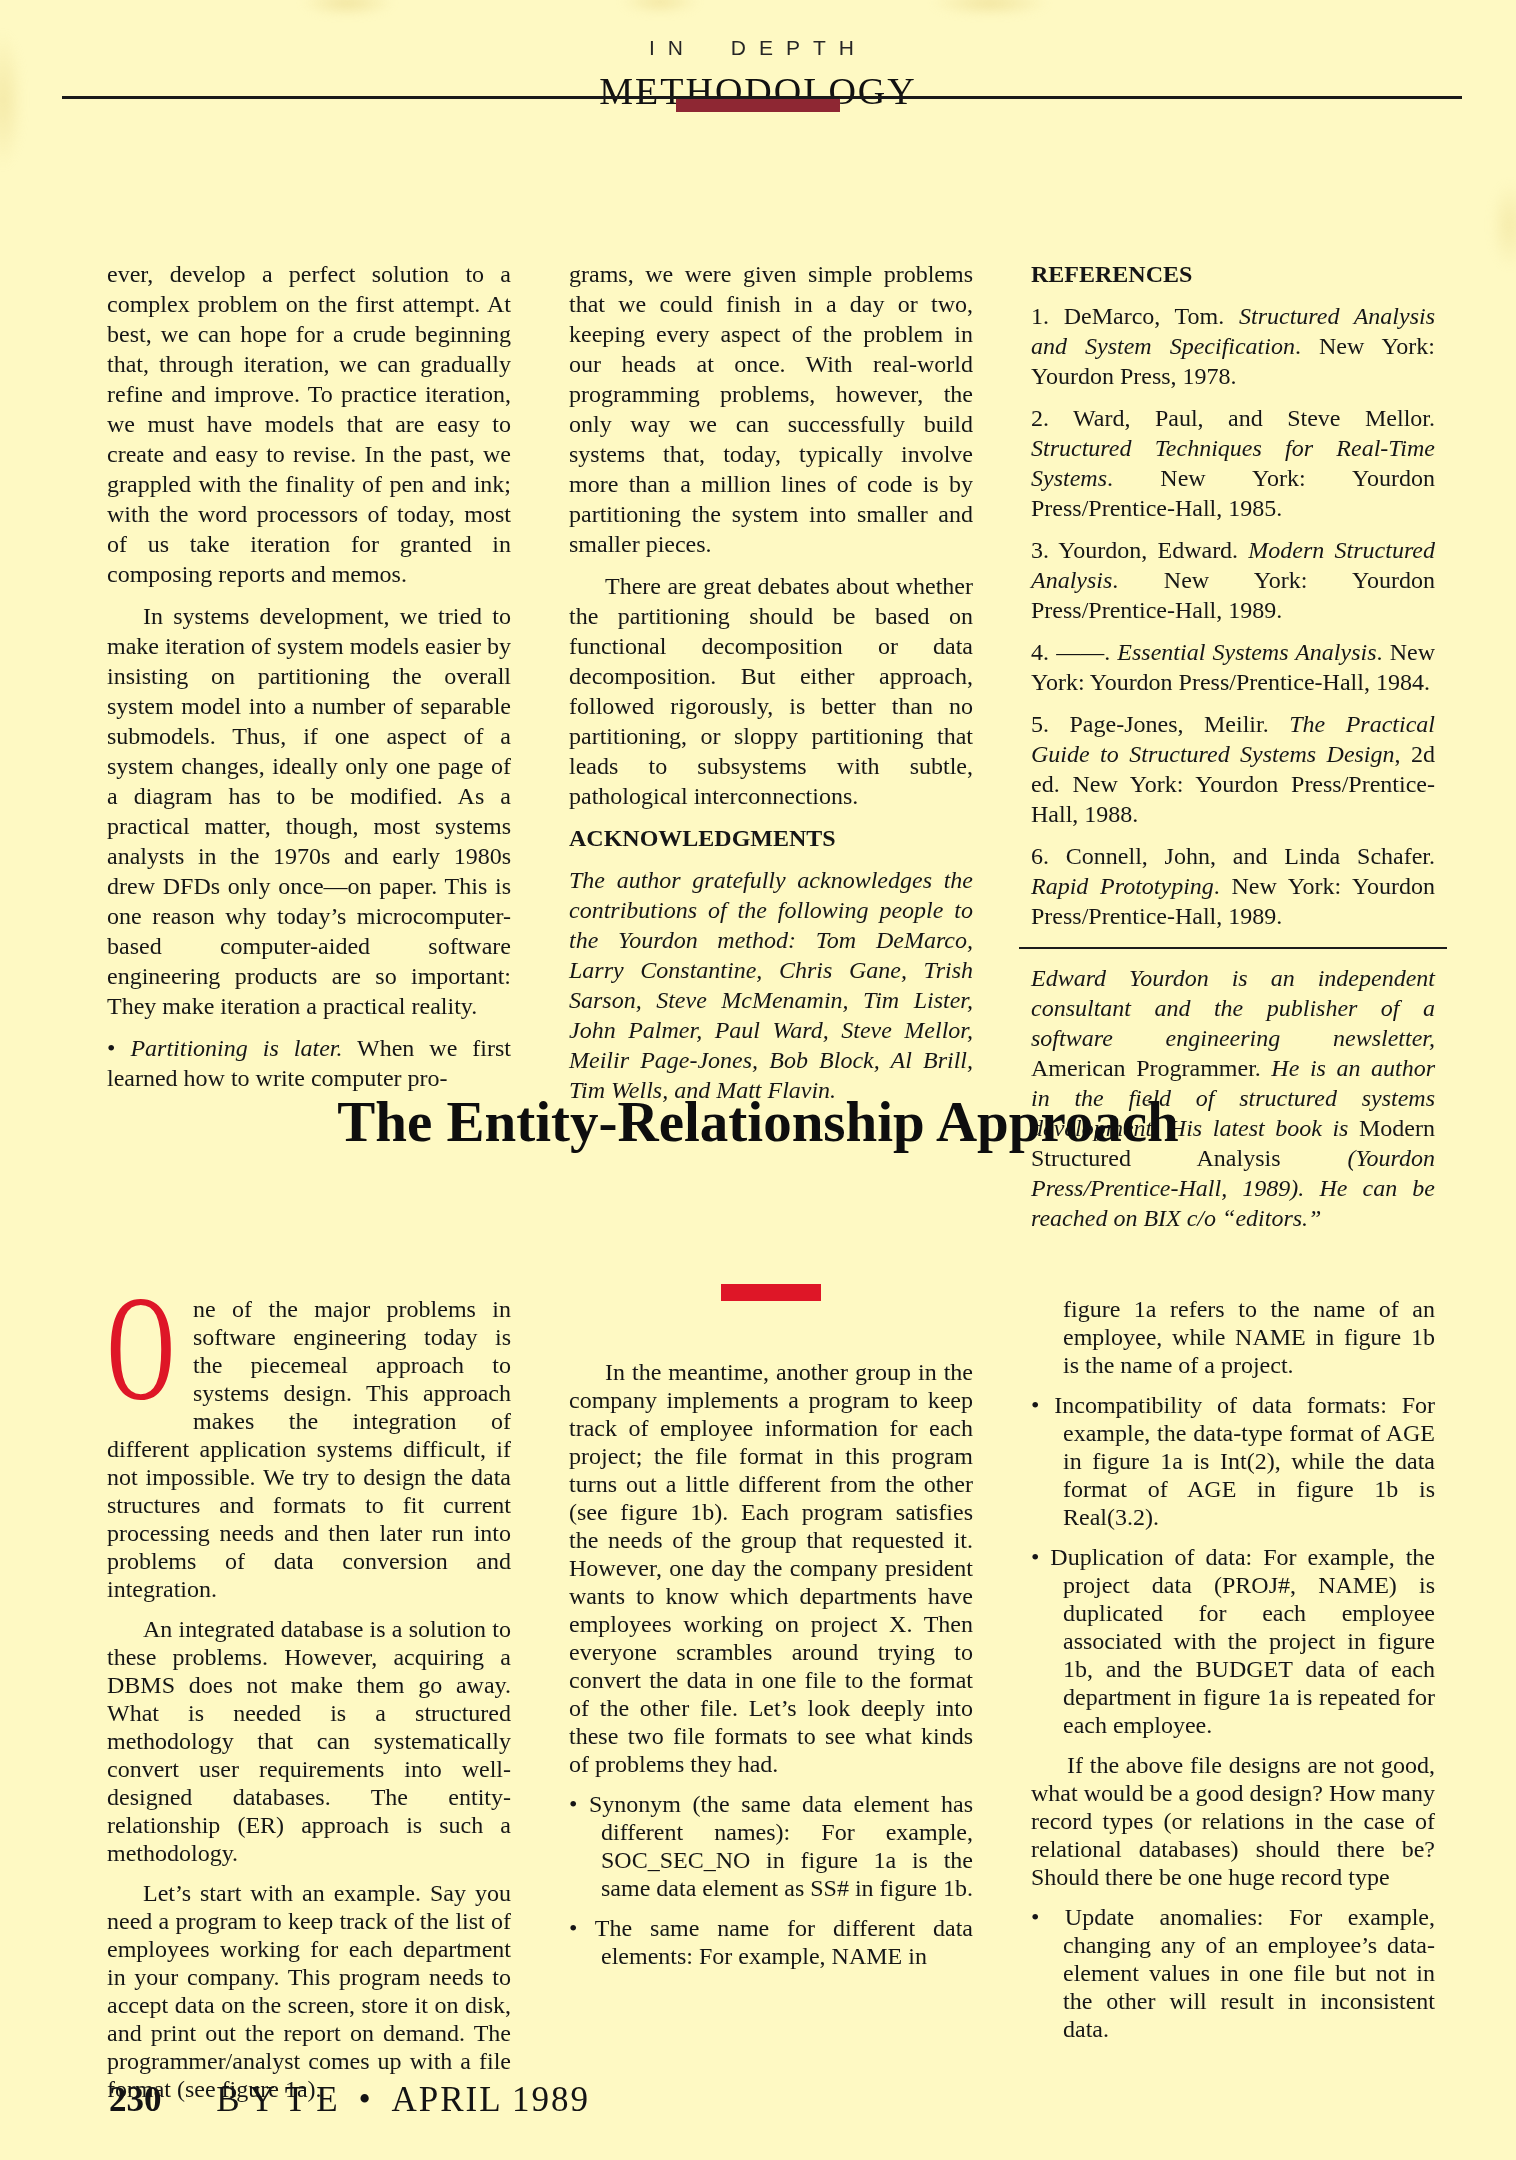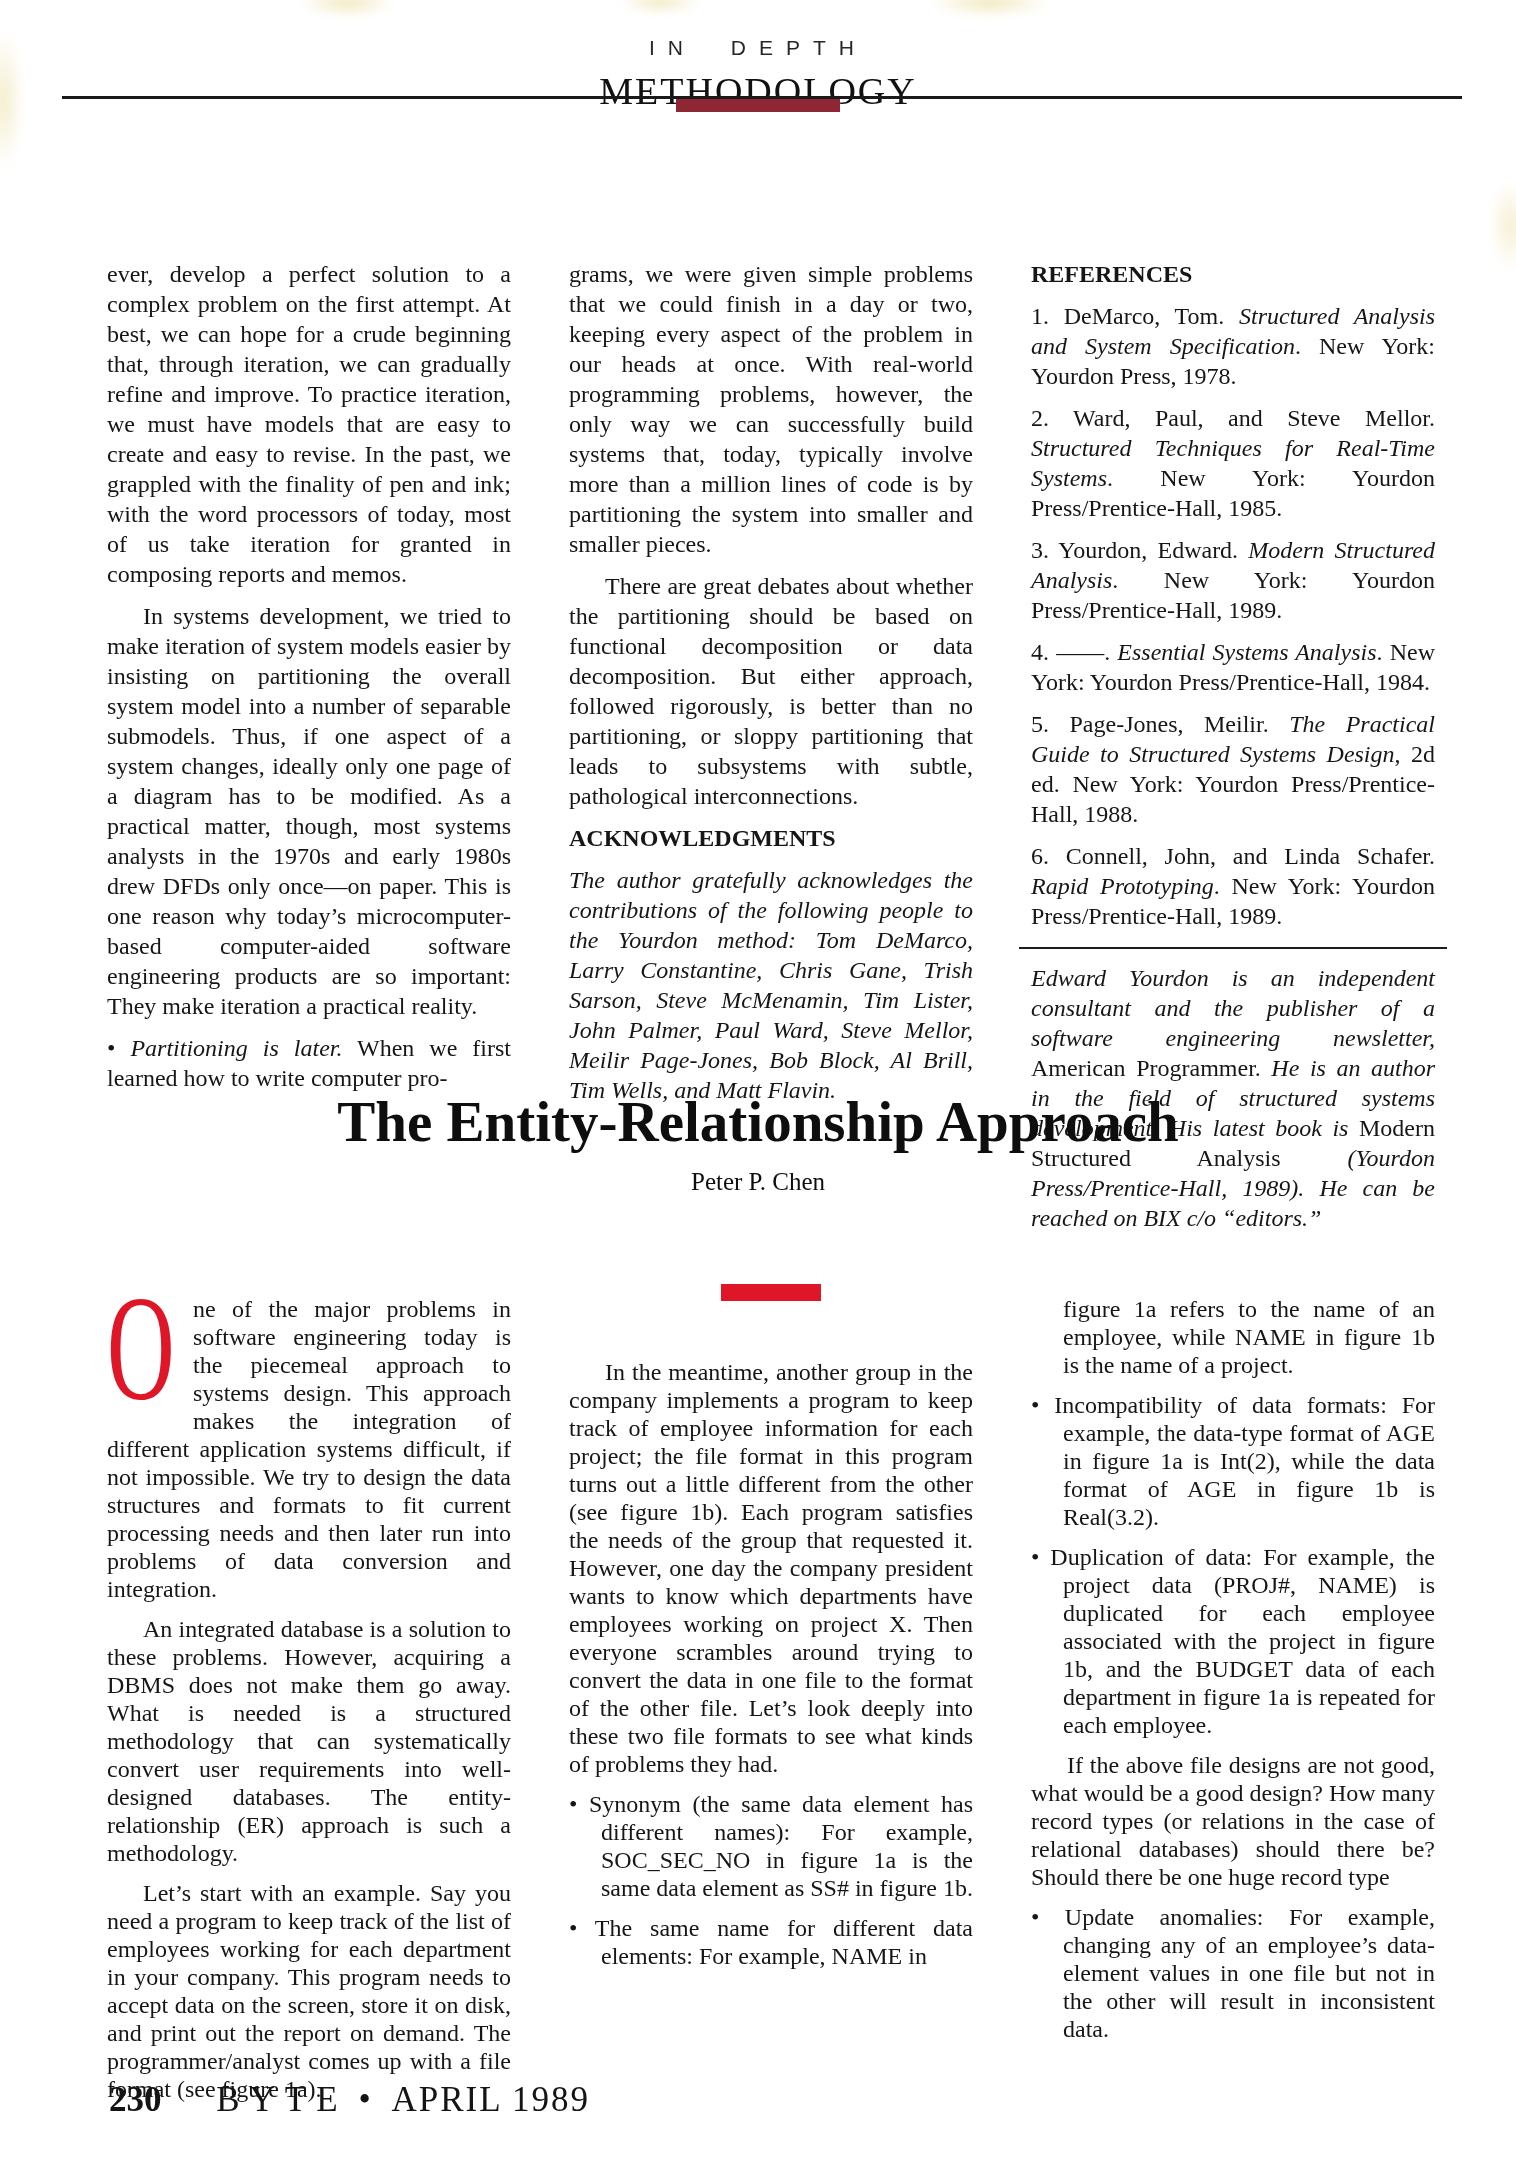--- a/index.html
+++ b/index.html
@@ -1,19 +1,19 @@
 <!DOCTYPE html>
 <html style="--accent_red: #de1627; --header_block_red: #8e2733; --ink: #161616; --page_bg: #f8f5ee;"><head>
 <meta charset="utf-8">
 <style>
   html,body{margin:0;padding:0;background:#d8d4ca;}
   .page{
     position:relative;
     width:1516px;height:2160px;
-    background-color:#ffffff;
+    background-color:#fef9c3;
     color:#161616;
     font-family:"Liberation Serif", serif;
     overflow:hidden;
   }
   
   .art{position:absolute;border-radius:50%;filter:blur(5px);
        background:radial-gradient(closest-side,#e6d27f,rgba(230,210,127,0));}
   .a1{left:300px;top:-10px;width:95px;height:26px;opacity:.55;}
   .a2{left:620px;top:-10px;width:80px;height:24px;opacity:.5;}
   .a3{left:930px;top:-10px;width:120px;height:26px;opacity:.55;}
@@ -118,21 +118,20 @@
         </div>
       <div class="bio-rule"></div>
       <div>
           <p class="para plain"><span class="i">Edward Yourdon is an independent consultant and the publisher of a software engineering newsletter,</span><span> American Programmer. </span><span class="i">He is an author in the field of structured systems development. His latest book is</span><span> Modern Structured Analysis </span><span class="i">(Yourdon Press/Prentice-Hall, 1989). He can be reached on BIX c/o “editors.”</span></p>
         </div>
     </div>
   </section>
 
   <section class="title-block">
     <h1 class="article-title">The Entity-Relationship Approach</h1>
-    <div class="byline">Peter P. Chen</div>
   </section>
 
   <section class="grid bottom-grid">
     <div class="col">
         <p class="para plain"><span class="d">O</span><span>ne of the major problems in software engineering today is the piecemeal approach to systems design. This approach makes the integration of different application systems difficult, if not impossible. We try to design the data structures and formats to fit current processing needs and then later run into problems of data conversion and integration.</span></p>
         <p class="para indent"><span>An integrated database is a solution to these problems. However, acquiring a DBMS does not make them go away. What is needed is a structured methodology that can systematically convert user requirements into well-designed databases. The entity-relationship (ER) approach is such a methodology.</span></p>
         <p class="para indent"><span>Let’s start with an example. Say you need a program to keep track of the list of employees working for each department in your company. This program needs to accept data on the screen, store it on disk, and print out the report on demand. The programmer/analyst comes up with a file format (see figure 1a).</span></p>
       </div>
     <div class="col">
       <div class="redbar"></div>

